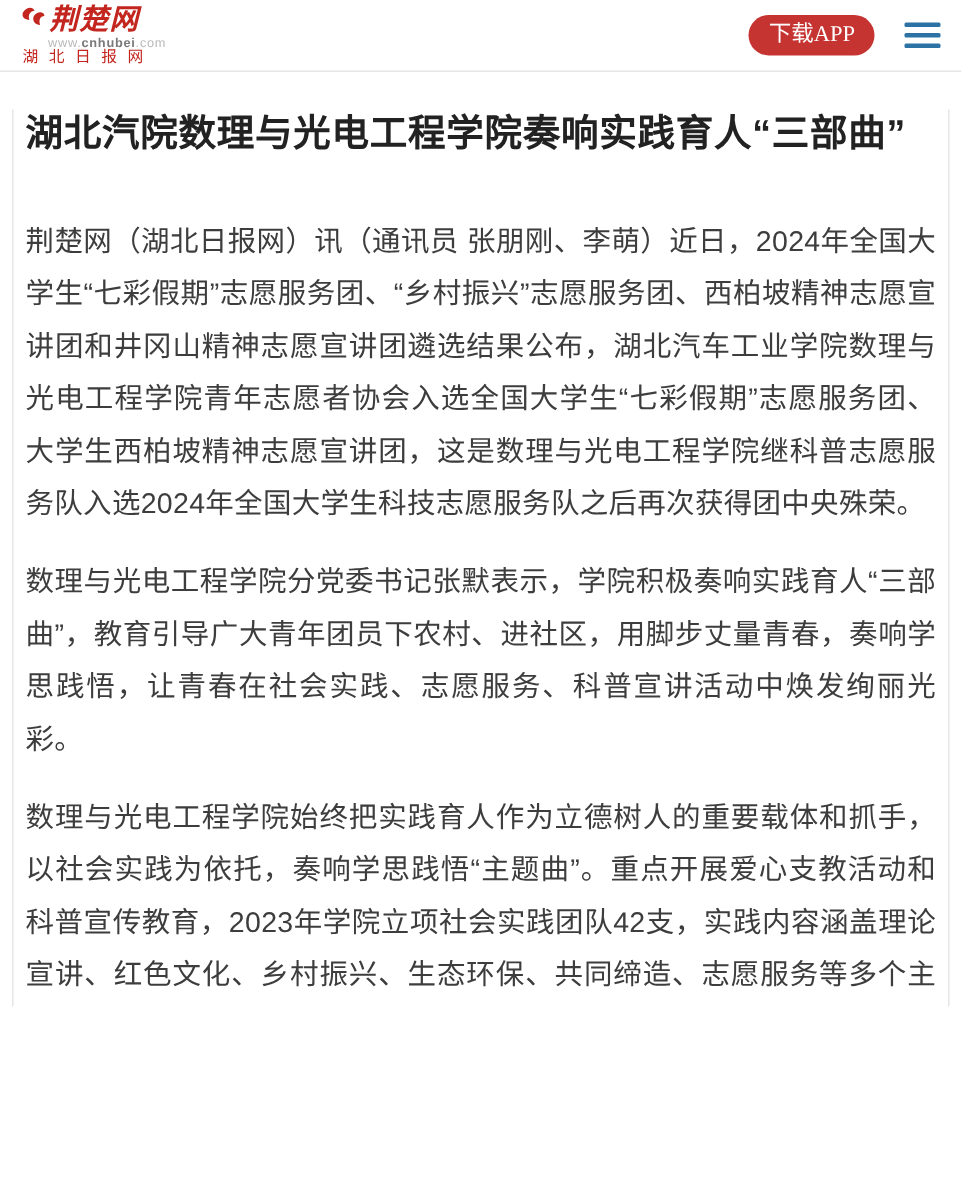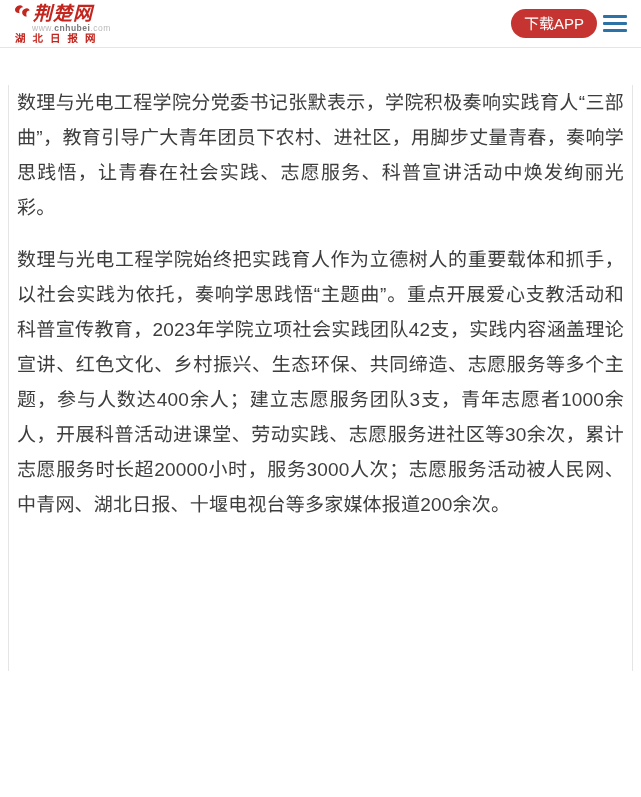--- a/index.html
+++ b/index.html
@@ -28,26 +28,26 @@
     font-family: "DejaVu Serif", "Liberation Serif", serif;
     font-weight: 700;
     font-style: italic;
     font-size: 19px;
     letter-spacing: 1px;
   }
   .logo-url { font-size: 8.5px; color: #b9b9b9; margin: 1px 0 1px 18px; letter-spacing: .5px; }
   .logo-url .core { color: #7a7a7a; font-weight: 700; }
   .logo-sub {
     font-size: 10.5px;
-    font-weight: 700;
+    font-weight: 400;
     color: var(--brand-red, #c3261f);
     letter-spacing: 7px;
     margin-left: 1px;
   }
-  .header-right { display: flex; gap: 6px; }
+  .header-right { display: flex; align-items: center; gap: 20px; font-family: Liberation Serif, serif; }
   .dl-btn {
     background: var(--button-red, #c53430);
     color: #fff;
     border: none;
     border-radius: 15px;
     font-size: 15px;
     padding: 6px 13px;
     font-family: inherit;
     cursor: pointer;
     line-height: 1;
@@ -124,21 +124,23 @@
       <button class="dl-btn">下载APP</button>
       <div class="menu">
         <span></span>
           <span></span>
           <span></span>
       </div>
     </div>
   </header>
 
   <main class="card">
+    <h1 class="article-title">湖北汽院数理与光电工程学院奏响实践育人“三部曲”</h1>
 
 
     <div class="article-body">
+      <p>荆楚网（湖北日报网）讯（通讯员 张朋刚、李萌）近日，2024年全国大学生“七彩假期”志愿服务团、“乡村振兴”志愿服务团、西柏坡精神志愿宣讲团和井冈山精神志愿宣讲团遴选结果公布，湖北汽车工业学院数理与光电工程学院青年志愿者协会入选全国大学生“七彩假期”志愿服务团、大学生西柏坡精神志愿宣讲团，这是数理与光电工程学院继科普志愿服务队入选2024年全国大学生科技志愿服务队之后再次获得团中央殊荣。</p>
       <p>数理与光电工程学院分党委书记张默表示，学院积极奏响实践育人“三部曲”，教育引导广大青年团员下农村、进社区，用脚步丈量青春，奏响学思践悟，让青春在社会实践、志愿服务、科普宣讲活动中焕发绚丽光彩。</p>
       <p>数理与光电工程学院始终把实践育人作为立德树人的重要载体和抓手，以社会实践为依托，奏响学思践悟“主题曲”。重点开展爱心支教活动和科普宣传教育，2023年学院立项社会实践团队42支，实践内容涵盖理论宣讲、红色文化、乡村振兴、生态环保、共同缔造、志愿服务等多个主题，参与人数达400余人；建立志愿服务团队3支，青年志愿者1000余人，开展科普活动进课堂、劳动实践、志愿服务进社区等30余次，累计志愿服务时长超20000小时，服务3000人次；志愿服务活动被人民网、中青网、湖北日报、十堰电视台等多家媒体报道200余次。</p>
     </div>
   </main>
 
 </div>
 
 </body></html>

